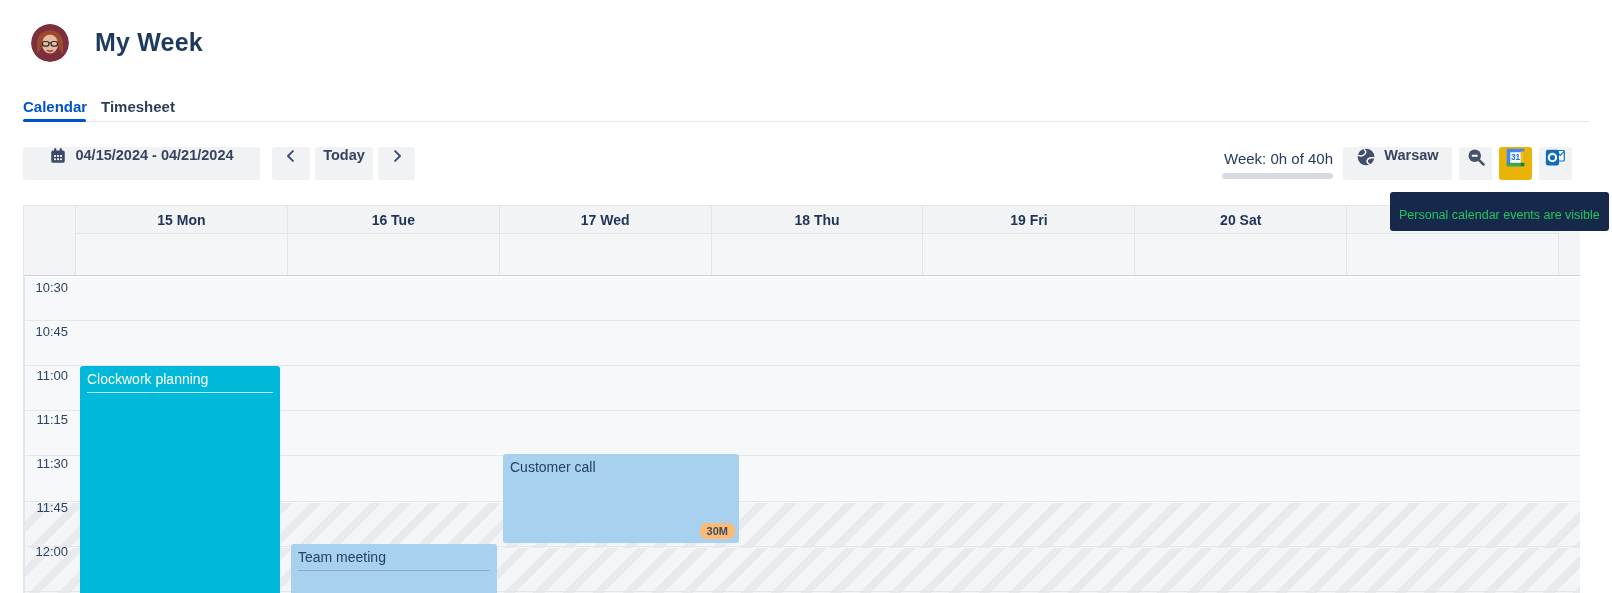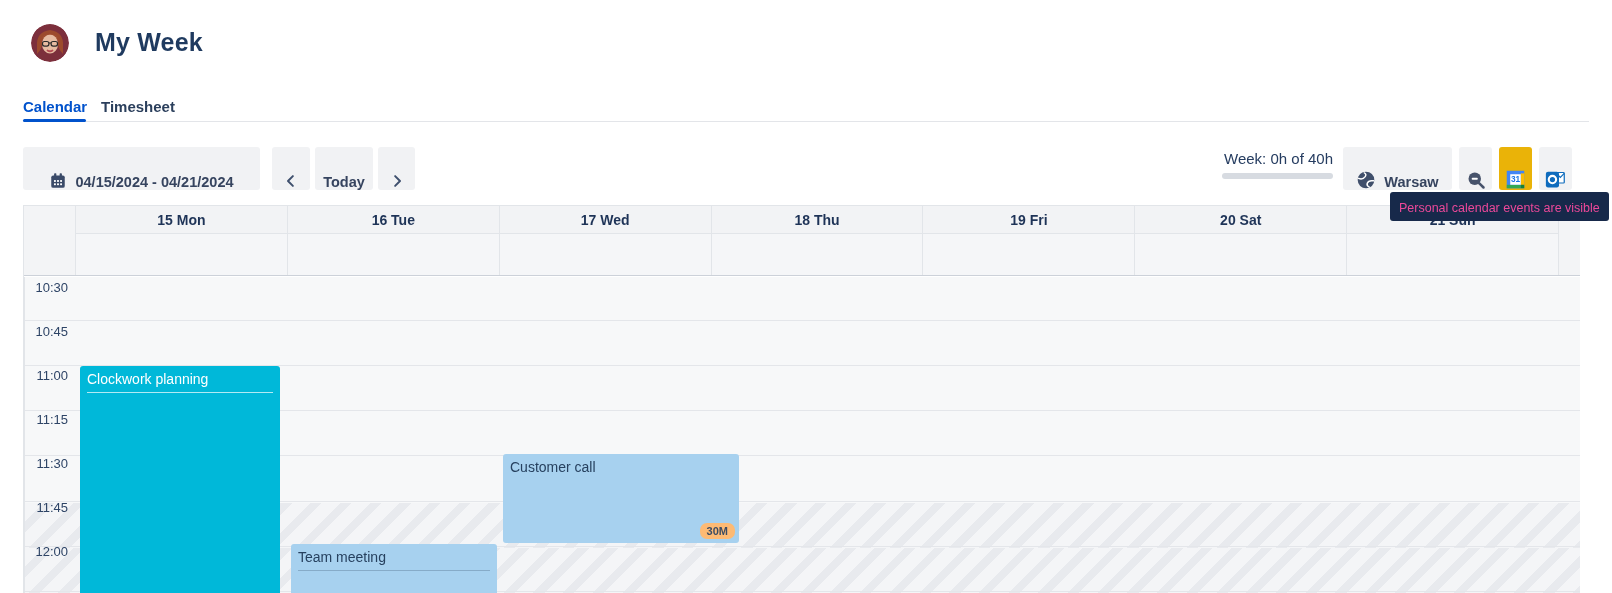--- a/index.html
+++ b/index.html
@@ -12,39 +12,39 @@
   .page-title { position:absolute; left:95px; top:28px; font-size:25px; font-weight:600; color:#1d3557; color:#1f3a5f; letter-spacing:.2px; }
 
   
   .tabs-line { position:absolute; left:23px; right:23px; top:121px; height:1px; background:#e3e5e9; }
   .tab { position:absolute; top:98px; font-size:15px; font-weight:600; cursor:default; }
   .tab-calendar { left:23px; color:var(--accent); }
   .tab-timesheet { left:101px; color:#2b3f5c; }
   .tab-underline { position:absolute; left:23px; top:119px; width:63px; height:3px; background:var(--accent); border-radius:2px; }
 
   
-  .btn { position:absolute; top:147px; height:43px; background:var(--button-bg); border:none; border-radius:3px;
-         display:flex; align-items:flex-end; justify-content:center; gap:8px;
+  .btn { position:absolute; top:147px; height:33px; background:var(--button-bg); border:none; border-radius:3px;
+         display:flex; align-items:flex-start; justify-content:center; gap:8px;
          font-family:"Liberation Sans",sans-serif; font-size:14.5px; font-weight:600; color:var(--button-text); }
   .btn-range   { left:23px;  width:237px; }
   .btn-prev    { left:272px; width:38px; }
   .btn-today   { left:315px; width:58px; font-weight:600; }
   .btn-next    { left:378px; width:37px; }
   .btn-tz      { left:1343px; width:109px; }
   .btn-icon    { width:33px; }
   .btn-zoomout { left:1459px; }
   .btn-gcal    { left:1499px; background:#eab308; }
   .btn-outlook { left:1539px; }
 
   .week-block { position:absolute; left:1160px; top:150px; width:173px; text-align:right; }
   .week-label { font-size:15px; color:#253c60; }
   .week-bar   { margin-top:6px; margin-left:62px; width:111px; height:6px; border-radius:3px; background:#d7dbe1; }
 
-  .tooltip { position:absolute; left:1390px; top:192px; height:29px; padding:5px 9px;
-             background:var(--tooltip-bg); color:#ec4899; font-size:12.5px; line-height:23px;
+  .tooltip { position:absolute; left:1390px; top:192px; height:39px; padding:12px 9px;
+             background:var(--tooltip-bg); color:#22c55e; font-size:12.5px; line-height:23px;
              border-radius:3px; white-space:nowrap; z-index:30; }
 
   
   .calendar { position:absolute; left:23px; top:205px; width:1557px; height:388px;
               border-top:1px solid #e2e5e9; border-left:1px solid #e2e5e9; }
   .cal-header { position:absolute; left:0; top:0; right:0; height:70px; display:flex;
                 border-bottom:1px solid #ccd1d9; }
   .corner { width:51px; background:#f3f4f6; }
   .day-head { flex:1; border-left:1px solid #e2e5e9; display:flex; flex-direction:column; }
   .day-head .lbl { height:28px; line-height:28px; text-align:center; font-size:14px; font-weight:700;

